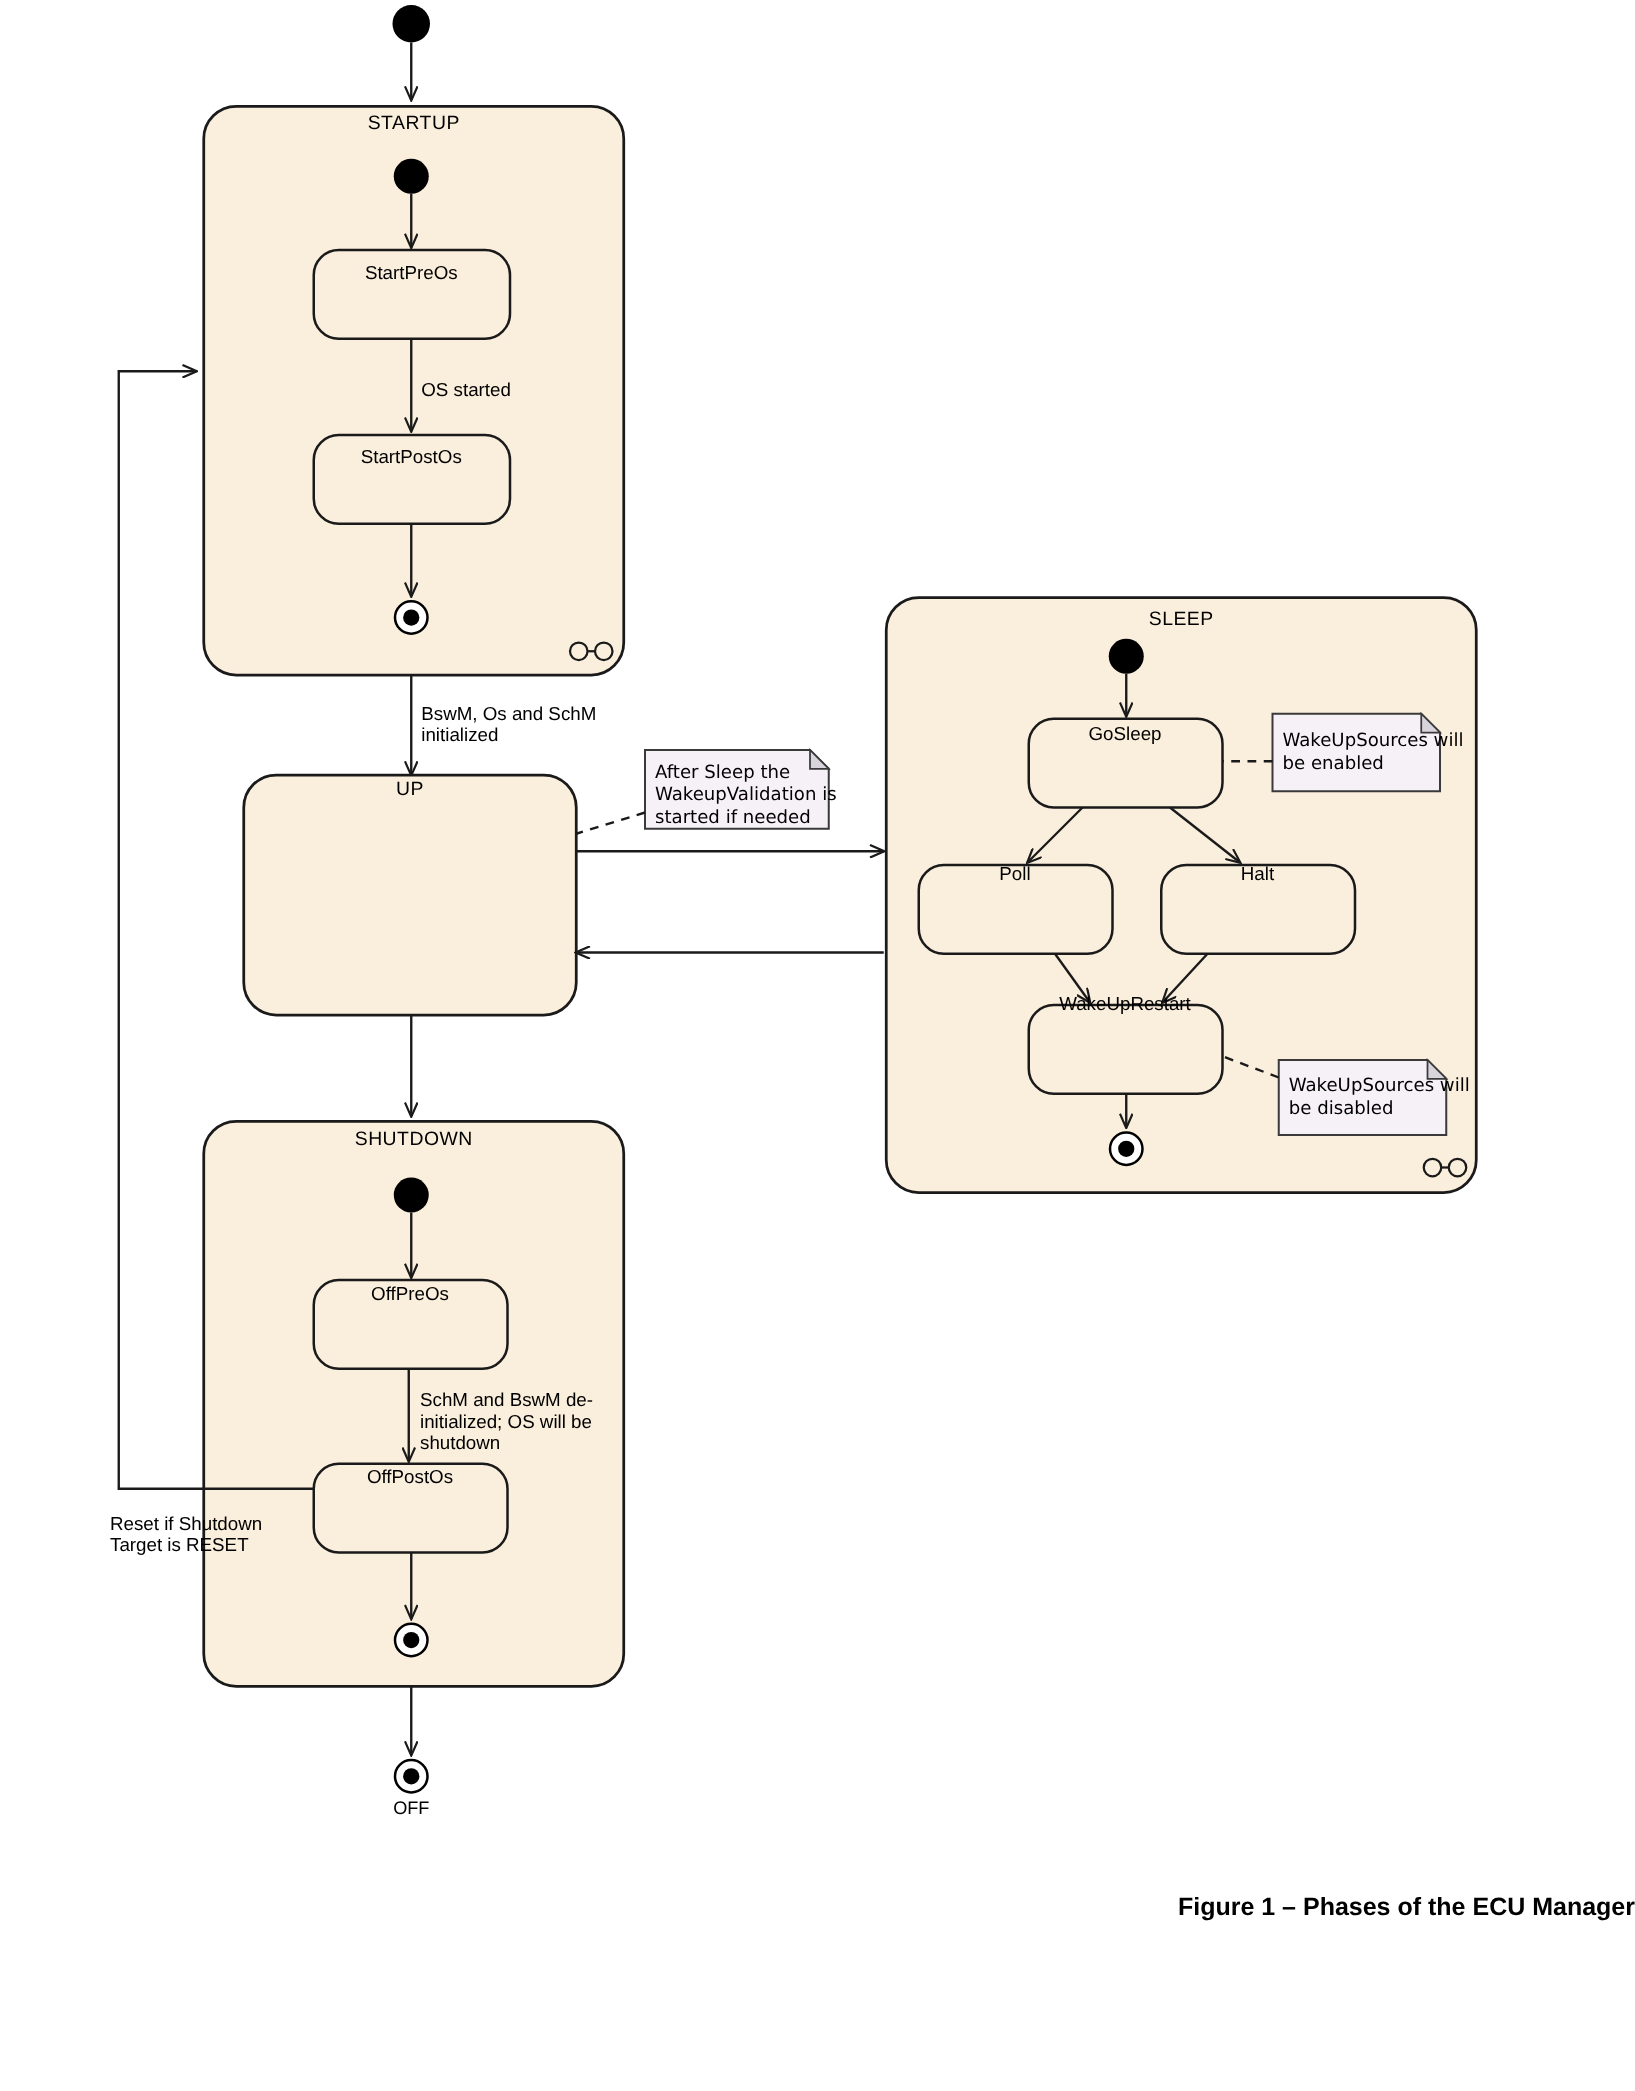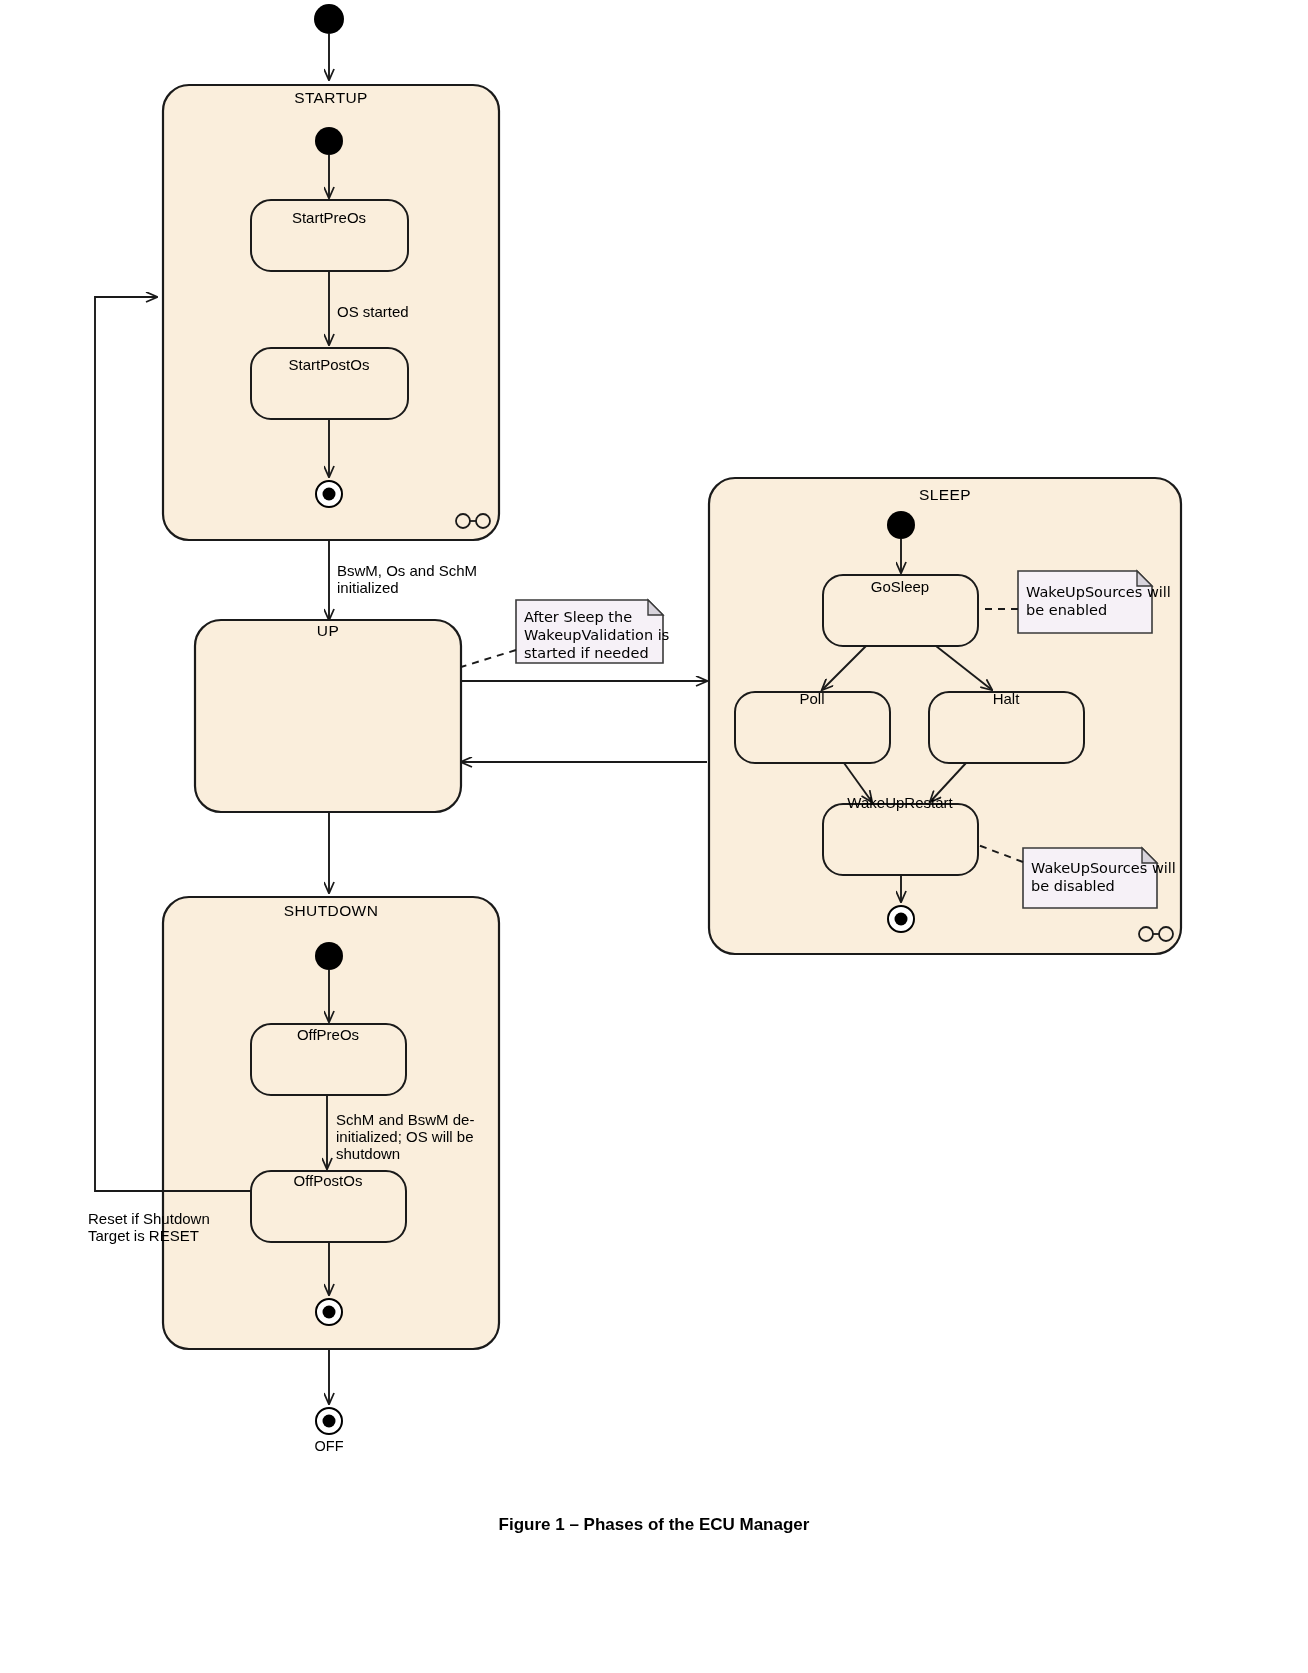--- a/index.html
+++ b/index.html
@@ -16,22 +16,22 @@
   .final-outer{fill:#ffffff;stroke:#000000;stroke-width:2.0;}
   .final-inner{fill:#000000;}
   .submachine-ring{fill:none;stroke:#1a1a1a;stroke-width:1.8;}
   .submachine-bar{stroke:#1a1a1a;stroke-width:1.8;}
   text{font-family:"Liberation Sans",sans-serif;fill:#000000;}
   .t-region{font-size:15.5px;text-anchor:middle;letter-spacing:.4px;}
   .t-state{font-size:15px;text-anchor:middle;}
   .t-edge{font-size:15px;text-anchor:start;}
   .t-note{font-size:14.5px;text-anchor:start;font-family:"DejaVu Sans",sans-serif;}
   .t-off{font-size:14.5px;text-anchor:middle;}
-  .caption{position:absolute;left:0;width:1308px;text-align:center;
-           font-family:"Liberation Sans",sans-serif;font-weight:bold;font-size:17px;color:#000;}
+  .caption{position:absolute;left:0;width:1308px;text-align:right;
+           font-family:"Liberation Sans",sans-serif;font-weight:bold;font-size:20px;color:#000;}
 </style>
 </head>
 <body>
 
 <div id="stage">
 
 <svg id="diagram" viewBox="0 0 1308 1673">
   <defs>
     <marker id="arrow" viewBox="0 0 14 12" refX="12.5" refY="6" markerWidth="13" markerHeight="11" orient="auto-start-reverse" markerUnits="userSpaceOnUse">
       <path d="M0.5,0.5 L13,6 L0.5,11.5" fill="none" stroke="#1a1a1a" stroke-width="1.9"></path>

